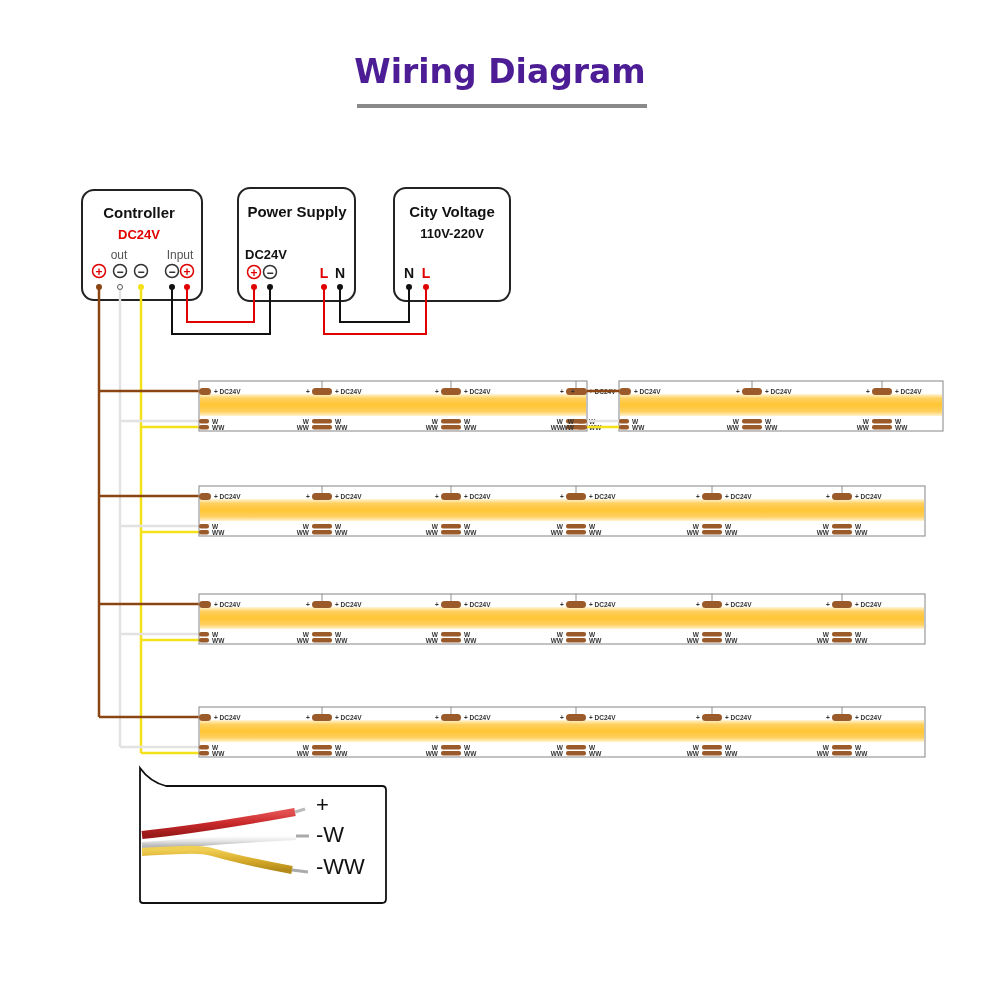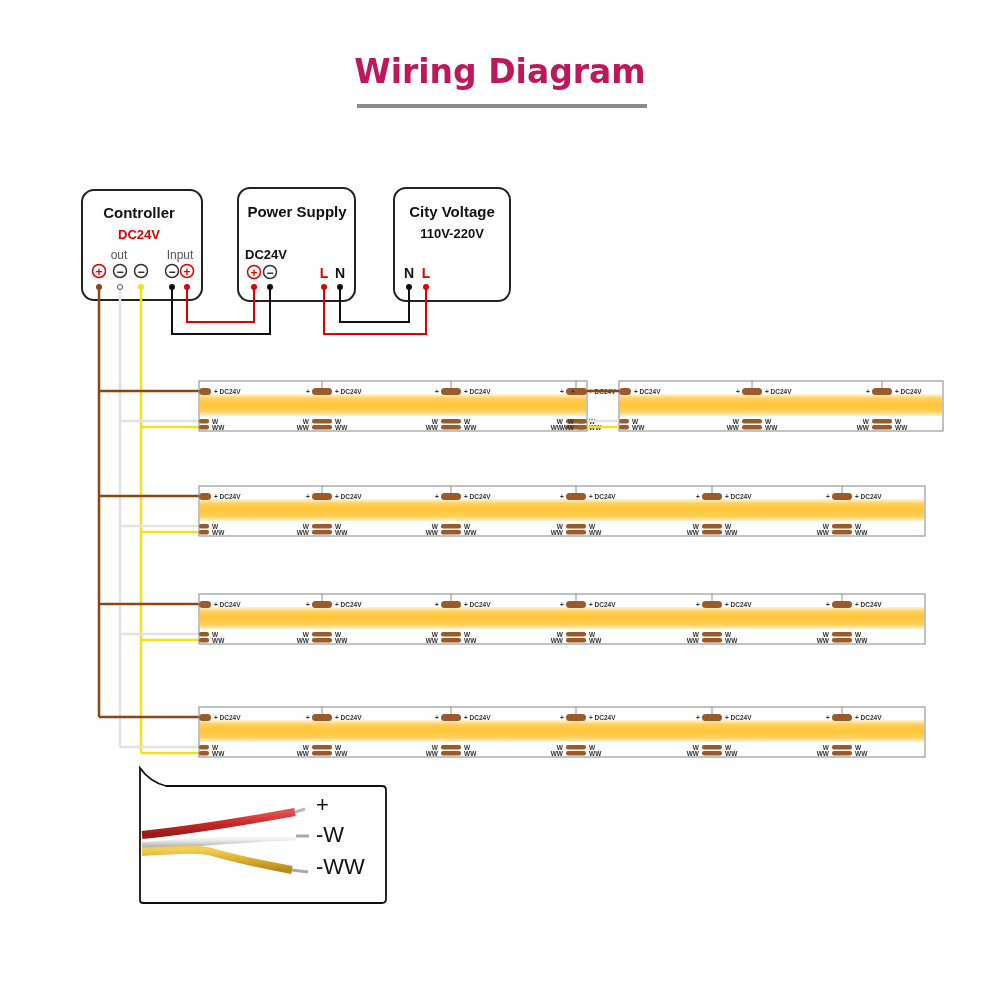--- a/index.html
+++ b/index.html
@@ -1,17 +1,17 @@
 <!DOCTYPE html>
 <html><head>
 <meta charset="utf-8">
 <style>
   html, body { margin: 0; padding: 0; background: #ffffff; }
   body { width: 1000px; height: 1000px; position: relative; overflow: hidden; font-family: "Liberation Sans", sans-serif; }
-  #title { position: absolute; left: 0; width: 1000px; top: 52px; text-align: center; font-family: "DejaVu Sans", sans-serif; font-weight: bold; font-size: 33px; color: #be185d; letter-spacing: 0px; }
+  #title { position: absolute; left: 0; width: 1000px; top: 52px; text-align: center; font-family: "DejaVu Sans", sans-serif; font-weight: bold; font-size: 33px; color: #4c1d95; letter-spacing: 0px; }
   #title-underline { position: absolute; left: 357px; top: 104px; width: 290px; height: 4px; background: #8a8a8a; }
   svg#diagram { position: absolute; left: 0; top: 0; }
   .box-title { font-family: "Liberation Sans", sans-serif; font-weight: bold; font-size: 15px; fill: #111; }
   .box-sub { font-family: "Liberation Sans", sans-serif; font-weight: bold; font-size: 13px; }
   .small { font-family: "Liberation Sans", sans-serif; font-size: 12px; fill: #555; }
   .term { font-family: "Liberation Sans", sans-serif; font-weight: bold; font-size: 14px; }
   .strip-lbl { font-family: "Liberation Sans", sans-serif; font-weight: bold; font-size: 6.5px; fill: #333; }
   .wire-lbl { font-family: "Liberation Sans", sans-serif; font-size: 22px; fill: #111; }
 </style>
 </head>

